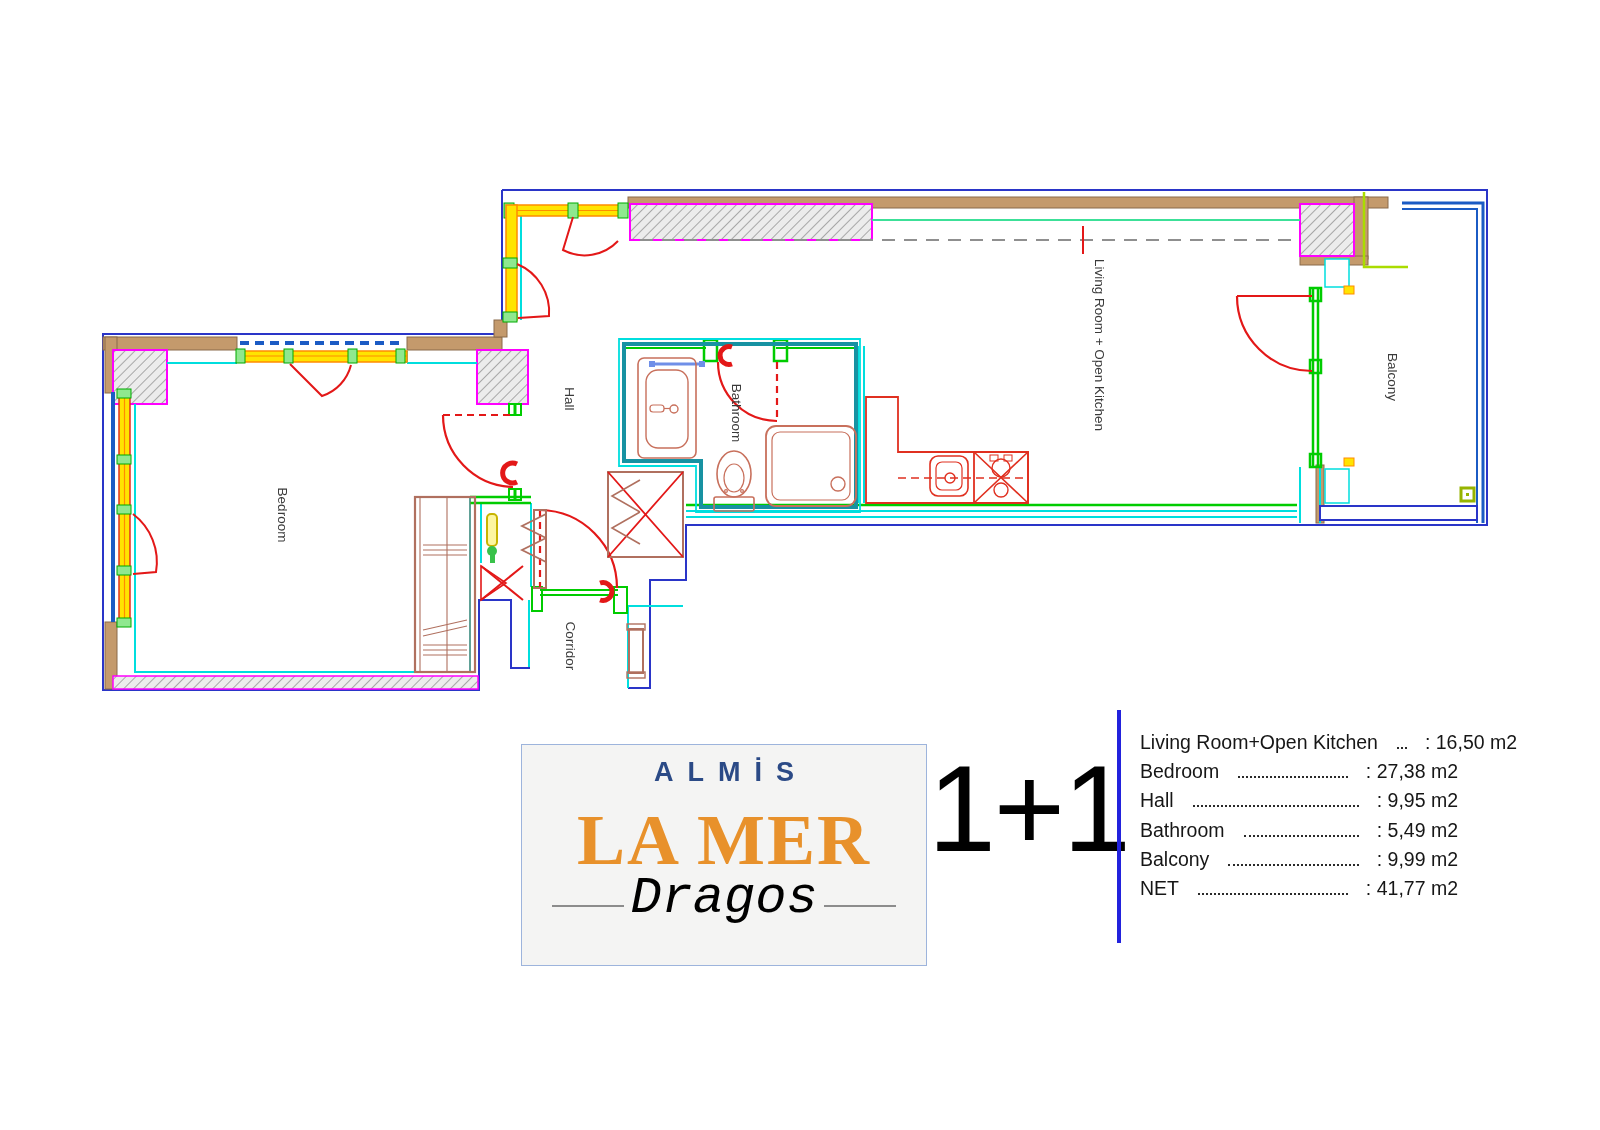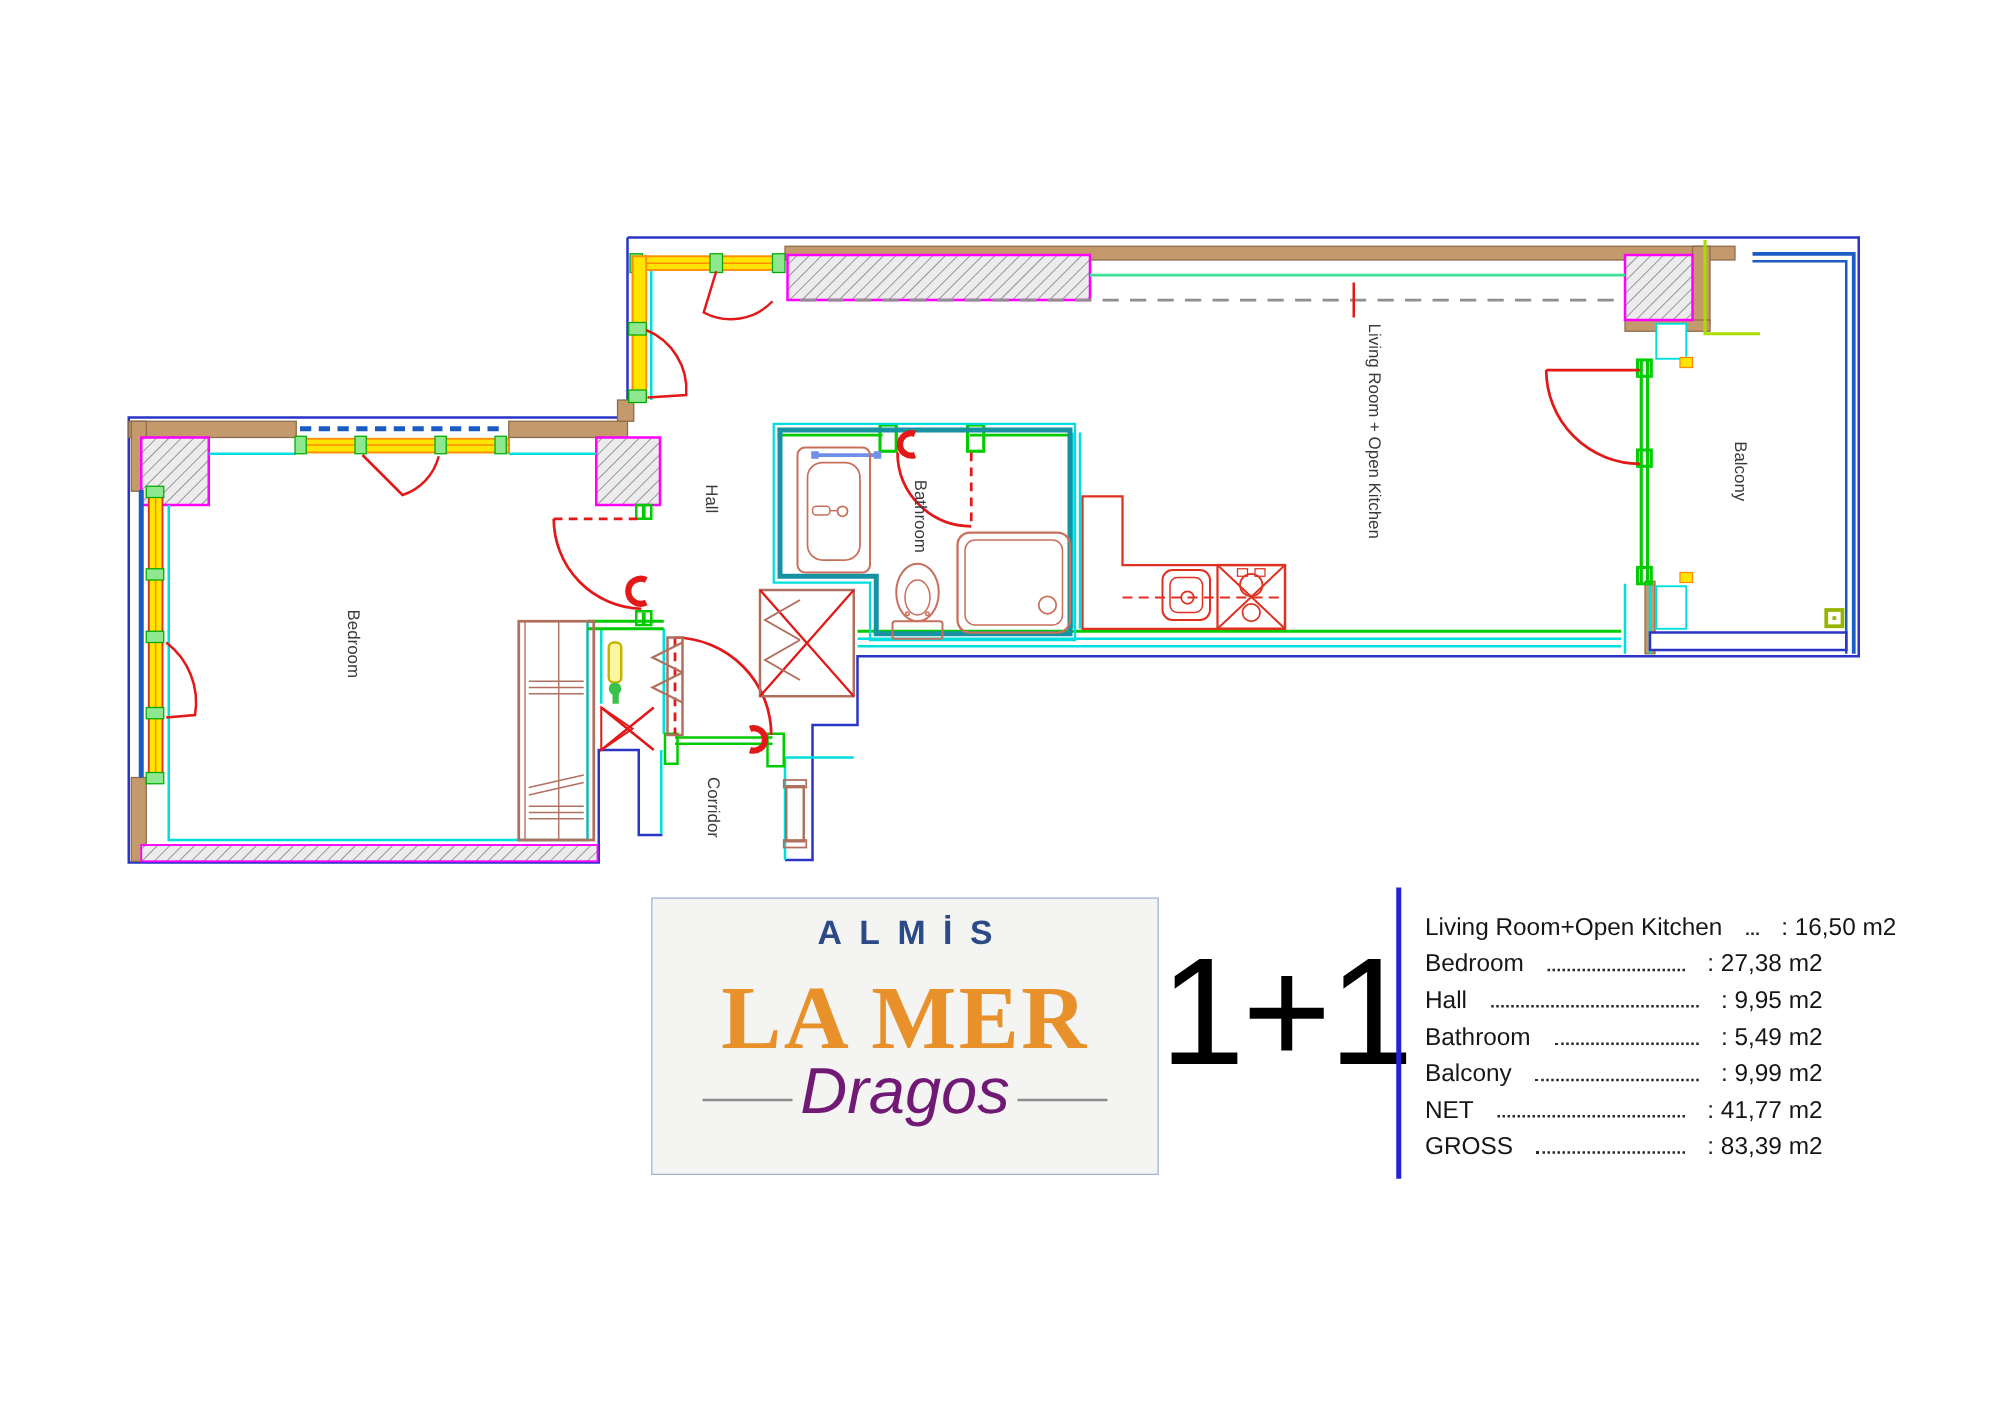--- a/index.html
+++ b/index.html
@@ -1,30 +1,30 @@
 <!DOCTYPE html>
 <html><head>
 <meta charset="utf-8">
 <style>
   html,body{margin:0;padding:0;background:#ffffff;}
   .canvas{position:relative;width:1600px;height:1130px;background:#ffffff;
           font-family:"Liberation Sans",sans-serif;overflow:hidden;}
   svg.plan{position:absolute;left:0;top:0;}
   svg text.room-label{font-family:"Liberation Sans",sans-serif;font-size:13.5px;fill:#3a3a3a;}
   
-  .logo-box{position:absolute;left:521px;top:718px;width:406px;height:222px;
+  .logo-box{position:absolute;left:521px;top:744px;width:406px;height:222px;
             background:#f4f4f3;border:1.5px solid #9db4dc;box-sizing:border-box;
             display:flex;flex-direction:column;align-items:center;}
   .brand-top{margin-top:12px;color:#2b4a86;font-weight:bold;font-size:27px;
              letter-spacing:14px;padding-left:14px;}
   .brand-main{margin-top:16px;color:#e8912b;font-family:"Liberation Serif",serif;
               font-weight:bold;font-size:72px;line-height:1.02;letter-spacing:2px;}
   .brand-sub-row{display:flex;align-items:center;margin-top:-4px;}
   .brand-line{width:72px;height:0;border-top:2.5px solid #8c8c8c;margin:14px 6px 0 6px;}
-  .brand-sub{color:#701a75;font-family:Liberation Sans, sans-serif;font-style:italic;
+  .brand-sub{color:#000000;font-family:Liberation Mono, monospace;font-style:italic;
              font-size:52px;line-height:1;}
   
   .plan-type{position:absolute;left:928px;top:748px;width:184px;text-align:center;
              font-weight:normal;font-size:122px;line-height:1;color:#000;letter-spacing:-2px;}
   
   .table-rule{position:absolute;left:1117px;top:710px;width:3.5px;height:233px;background:#2222dd;}
   .area-table{position:absolute;left:1140px;top:731px;width:318px;}
   .arow{display:flex;align-items:baseline;height:29.2px;font-size:19.5px;color:#161616;gap:17px;}
   .alabel{white-space:nowrap;}
   .leader{flex:1;min-width:10px;border-bottom:2.2px dotted #2a2a2a;margin:0 1px 4px 2px;}
@@ -308,20 +308,15 @@
       <div class="arow">
         <span class="alabel">Balcony</span>
         <span class="leader"></span>
         <span class="avalue">: 9,99 m2</span>
       </div>
       <div class="arow">
         <span class="alabel">NET</span>
         <span class="leader"></span>
         <span class="avalue">: 41,77 m2</span>
       </div>
-      <div class="arow">
-        <span class="alabel">GROSS</span>
-        <span class="leader"></span>
-        <span class="avalue">: 83,39 m2</span>
-      </div>
     </div>
 
 </div>
 
 </body></html>

